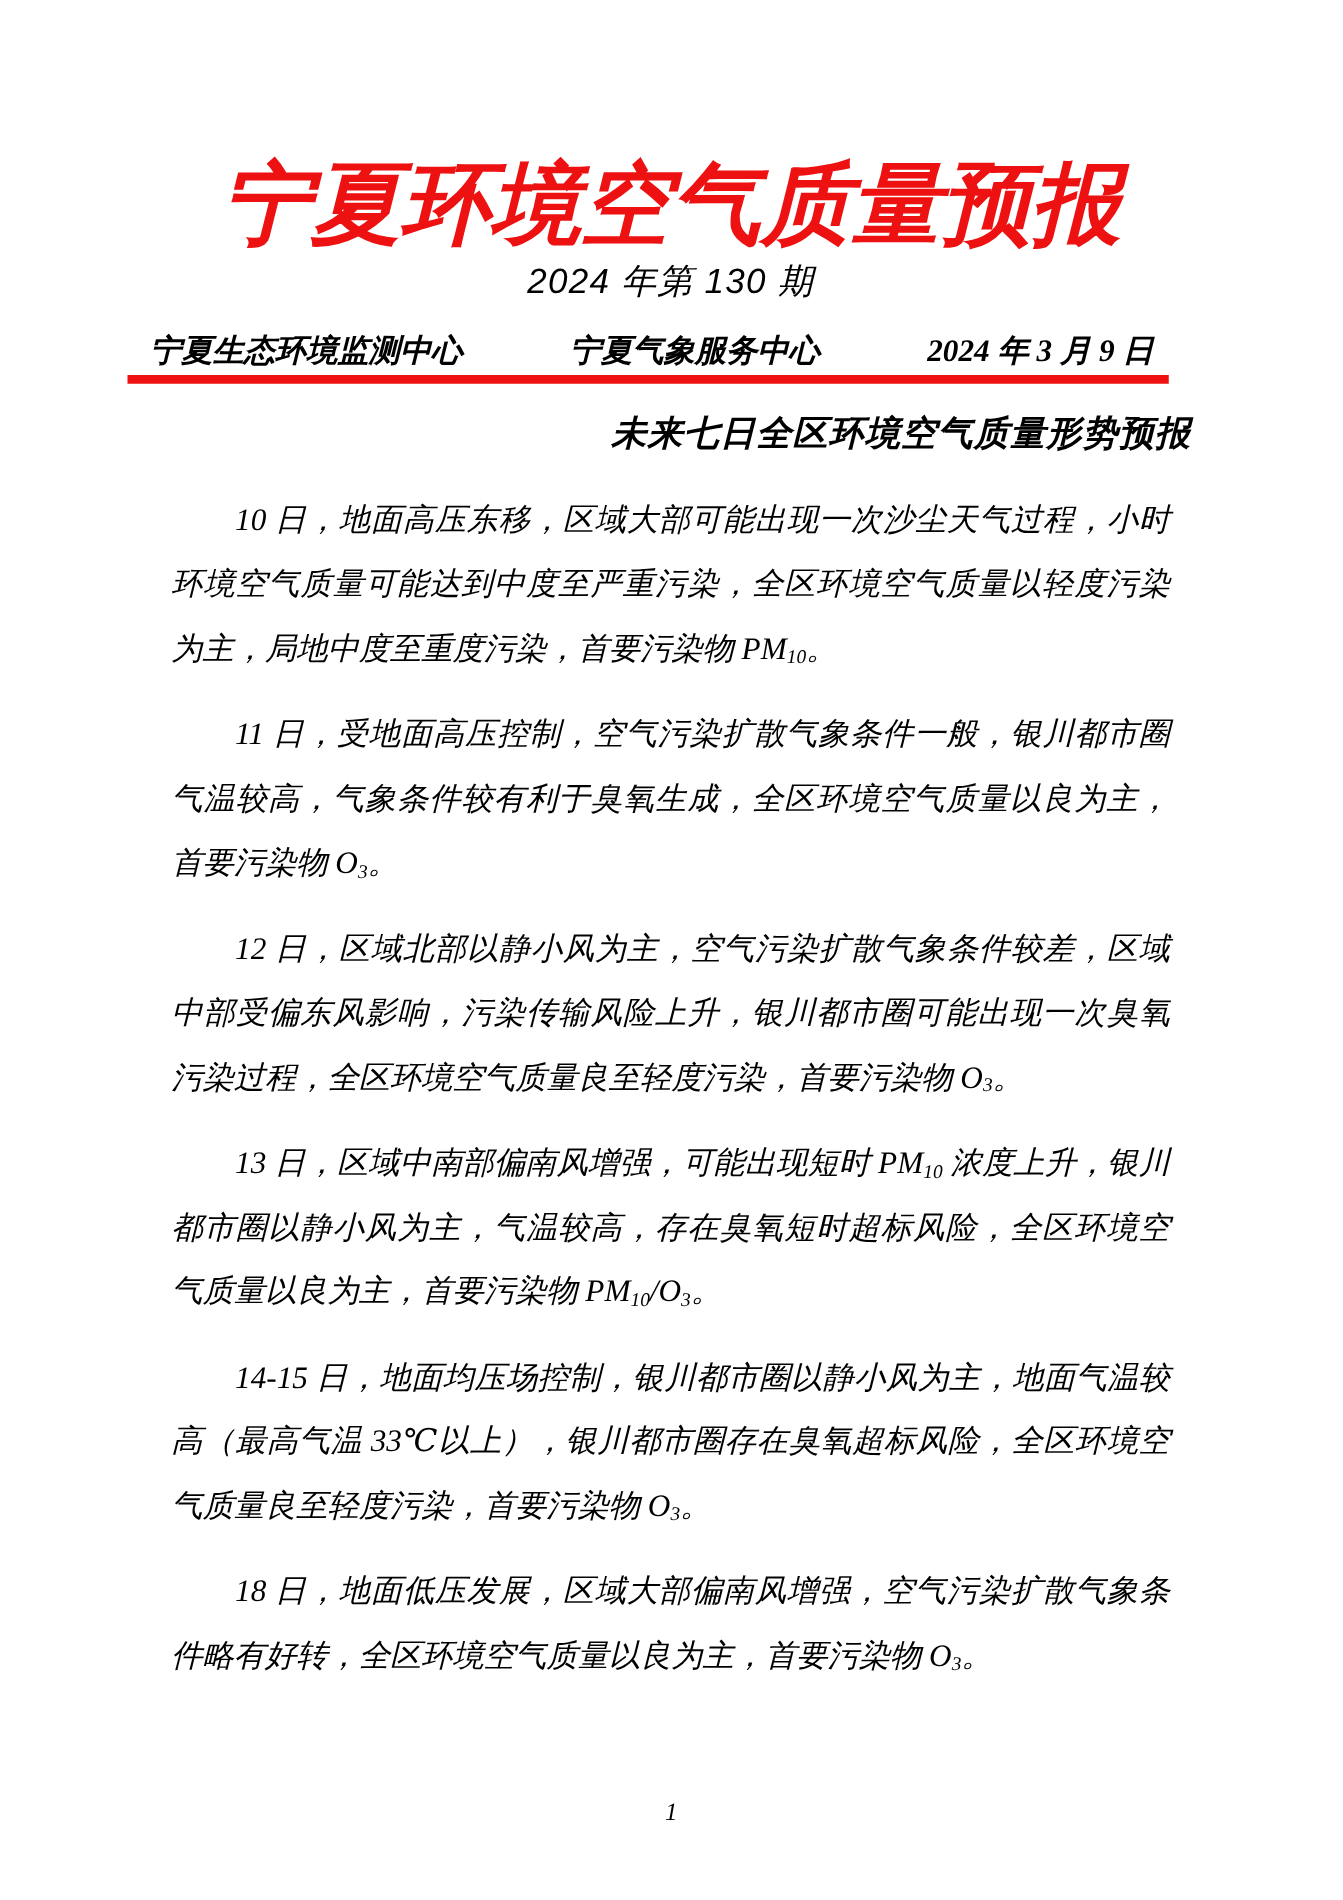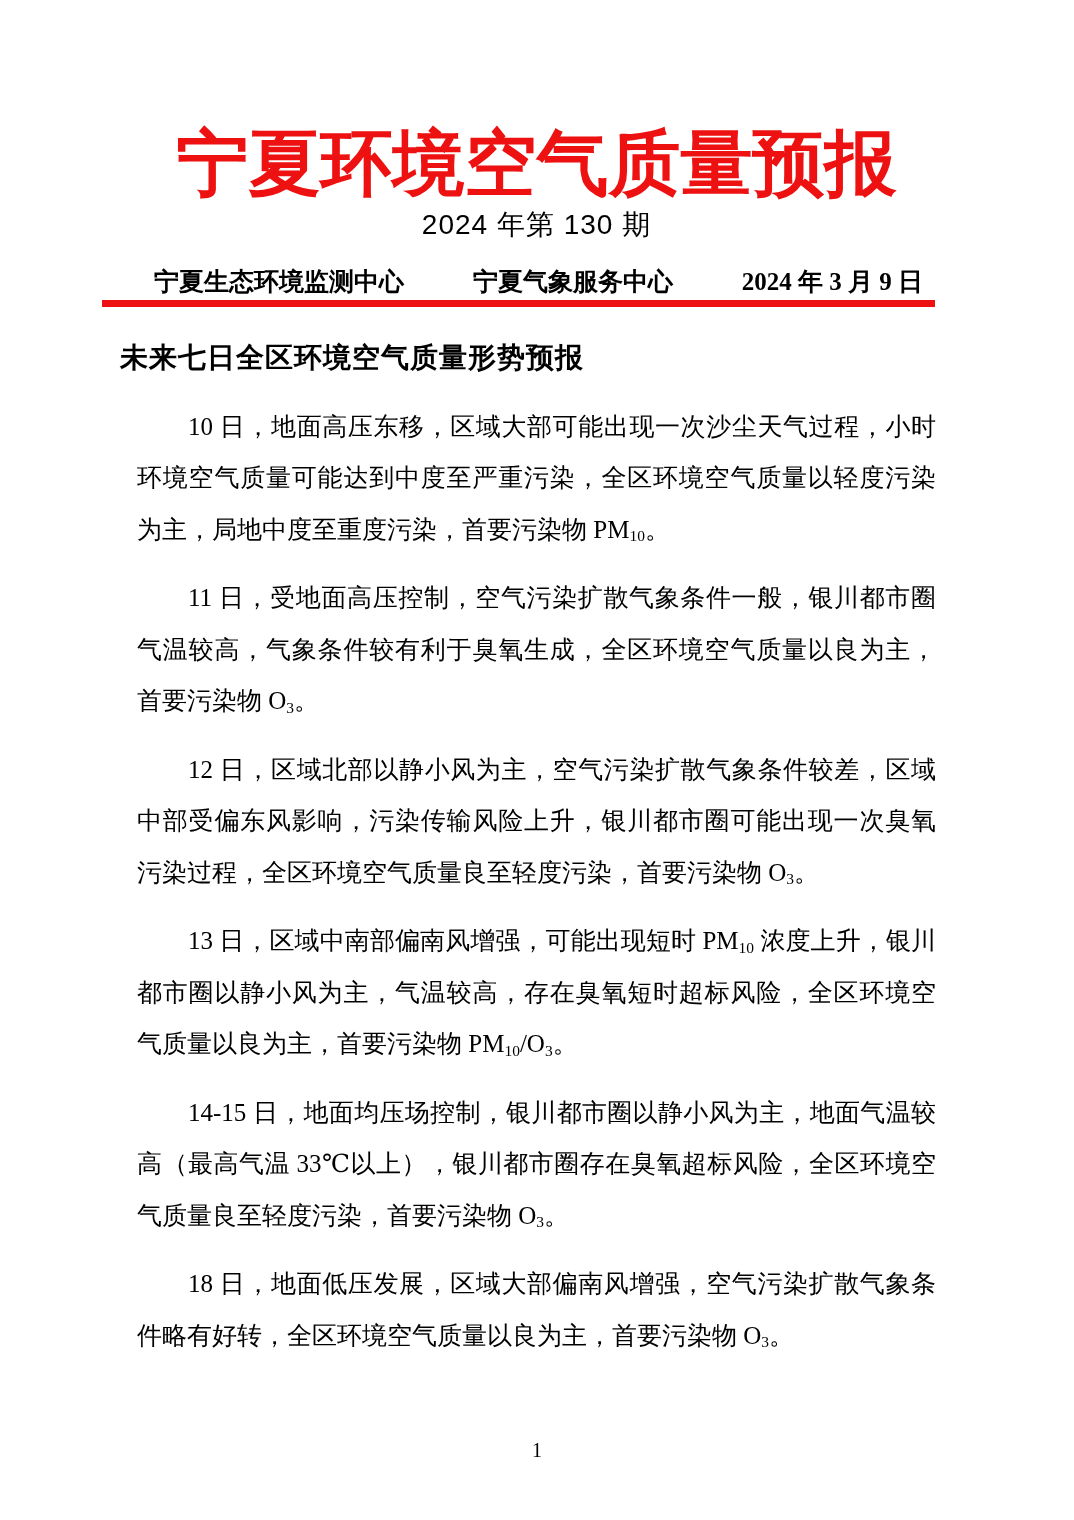--- a/index.html
+++ b/index.html
@@ -10,20 +10,21 @@
   .page {
     position: relative;
     width: 1074px;
     height: 1520px;
     box-sizing: border-box;
     padding: 0 121px 0 120px;
     background: var(--page-bg, #ffffff);
     color: var(--text, #000000);
     font-family: "Liberation Serif", "DejaVu Serif", serif;
     overflow: hidden;
+    font-style: italic;
   }
   .doc-title {
     margin: 0;
     padding-top: 128px;
     font-size: 72px;
     line-height: 1;
     font-weight: 700;
     text-align: center;
     white-space: nowrap;
     color: var(--accent, #ee1111);
@@ -40,35 +41,34 @@
   .org-row {
     display: flex;
     justify-content: space-between;
     align-items: baseline;
     margin-top: 24px;
     padding-right: 30px;
     font-size: 25px;
     line-height: 1.25;
     font-weight: 700;
     white-space: nowrap;
-    margin-left: 34px;
   }
   .red-rule {
     margin-top: 3px;
     margin-left: -18px;
     width: 833px;
     height: 7px;
     background: var(--accent, #ee1111);
   }
   .section-title {
-    margin: 33px 0 0 0;
+    margin: 23px 0 0 0;
     font-size: 28px;
     line-height: 1.25;
     font-weight: 700;
-    text-align: left;
+    text-align: right;
     letter-spacing: 1px;
   }
   .body-text {
     margin-top: 26px;
   }
   .para {
     margin: 17px;
     font-size: 25px;
     line-height: 51.5px;
     text-align: justify;

